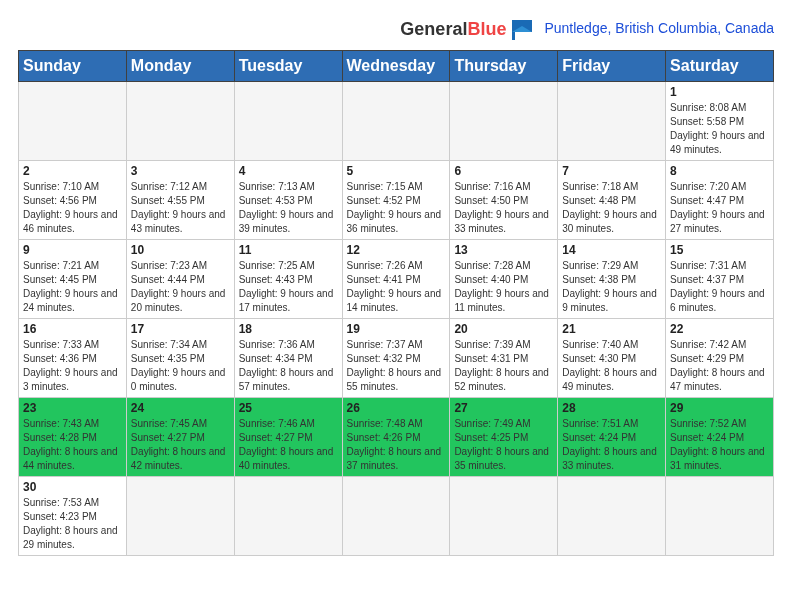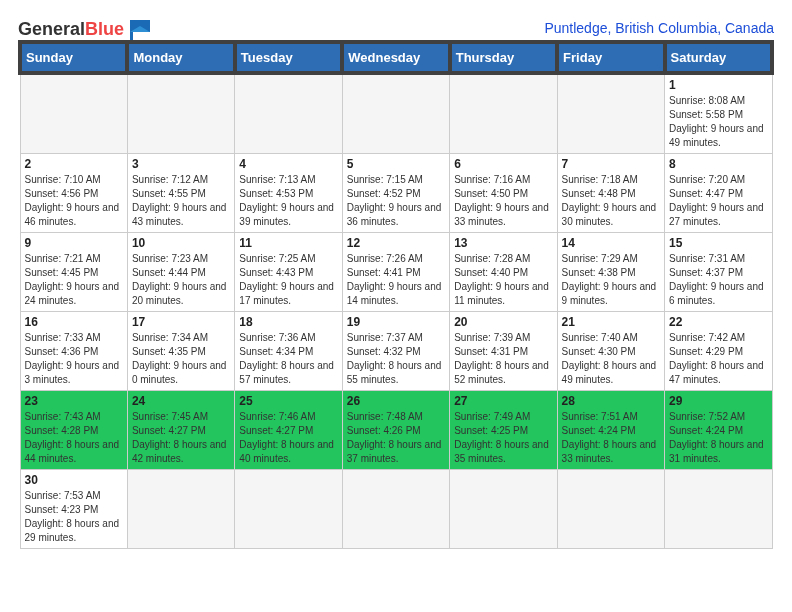--- a/index.html
+++ b/index.html
@@ -11,22 +11,24 @@
       overflow: hidden;
     }
     .page {
       width: 792px;
       min-height: 612px;
       background: #fff;
       padding: 18px 18px 10px 18px;
     }
     .header {
       display: flex;
-      justify-content: space-between;
+      justify-content: flex-end;
       align-items: flex-start;
+      margin-bottom: 10px;
+      gap: 8px;
     }
     .logo {
       display: flex;
       flex-direction: column;
       align-items: flex-start;
     }
     .logo-text {
       display: flex;
       align-items: center;
       font-size: 18px;
@@ -55,25 +57,25 @@
       margin-top: 2px;
     }
     .calendar {
       width: 100%;
       border-collapse: collapse;
       border: 1px solid #ccc;
     }
     .calendar th {
       background: #2e6db4;
       color: #fff;
-      font-size: 13px;
+      font-size: 16px;
       font-weight: bold;
       padding: 6px 4px;
       text-align: left;
-      border: 4px solid #404040;
+      border: 1px solid #404040;
     }
     .calendar td {
       vertical-align: top;
       border: 1px solid #ccc;
       padding: 3px 4px;
       width: calc(100% / 7);
       min-height: 70px;
       background: #fff;
       font-size: 10.5px;
       color: #222;

